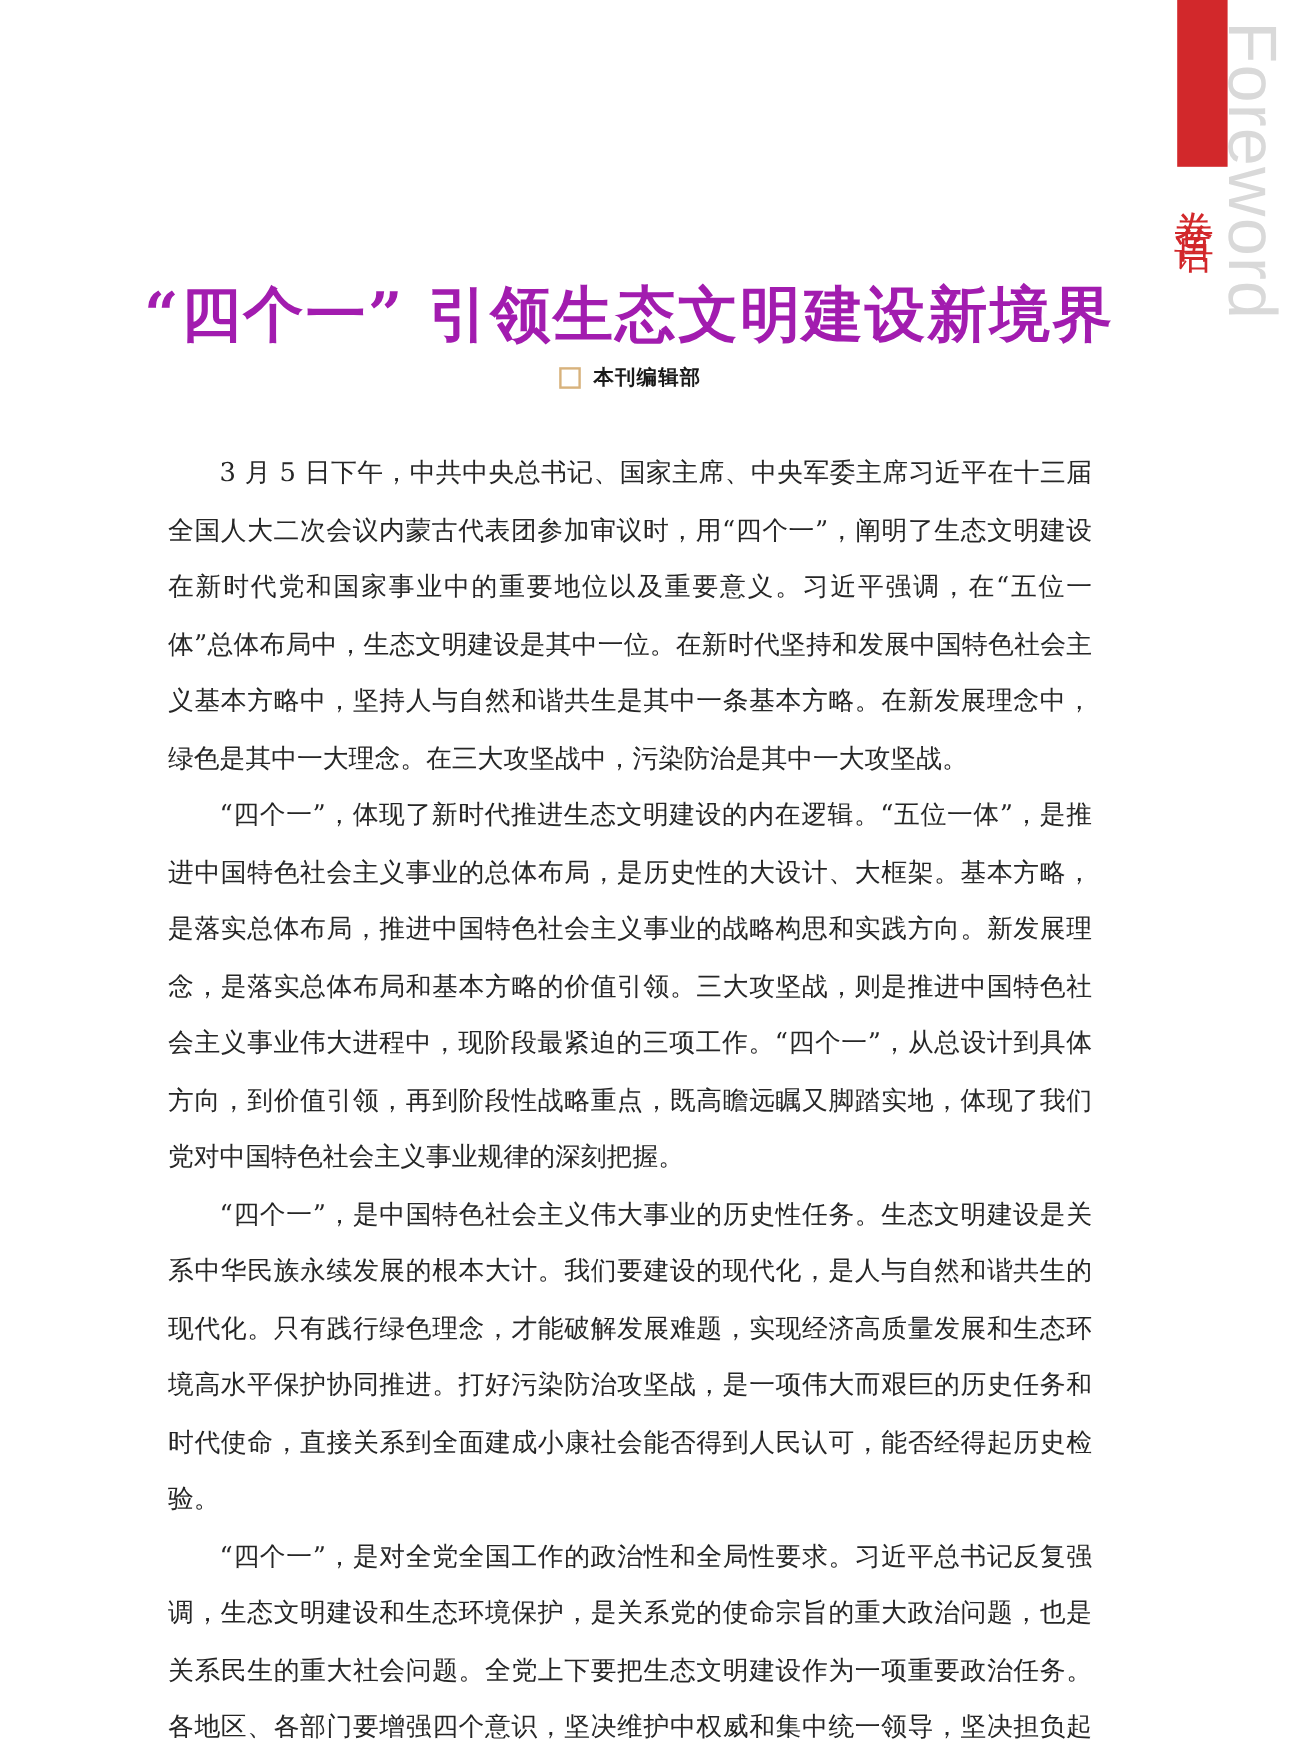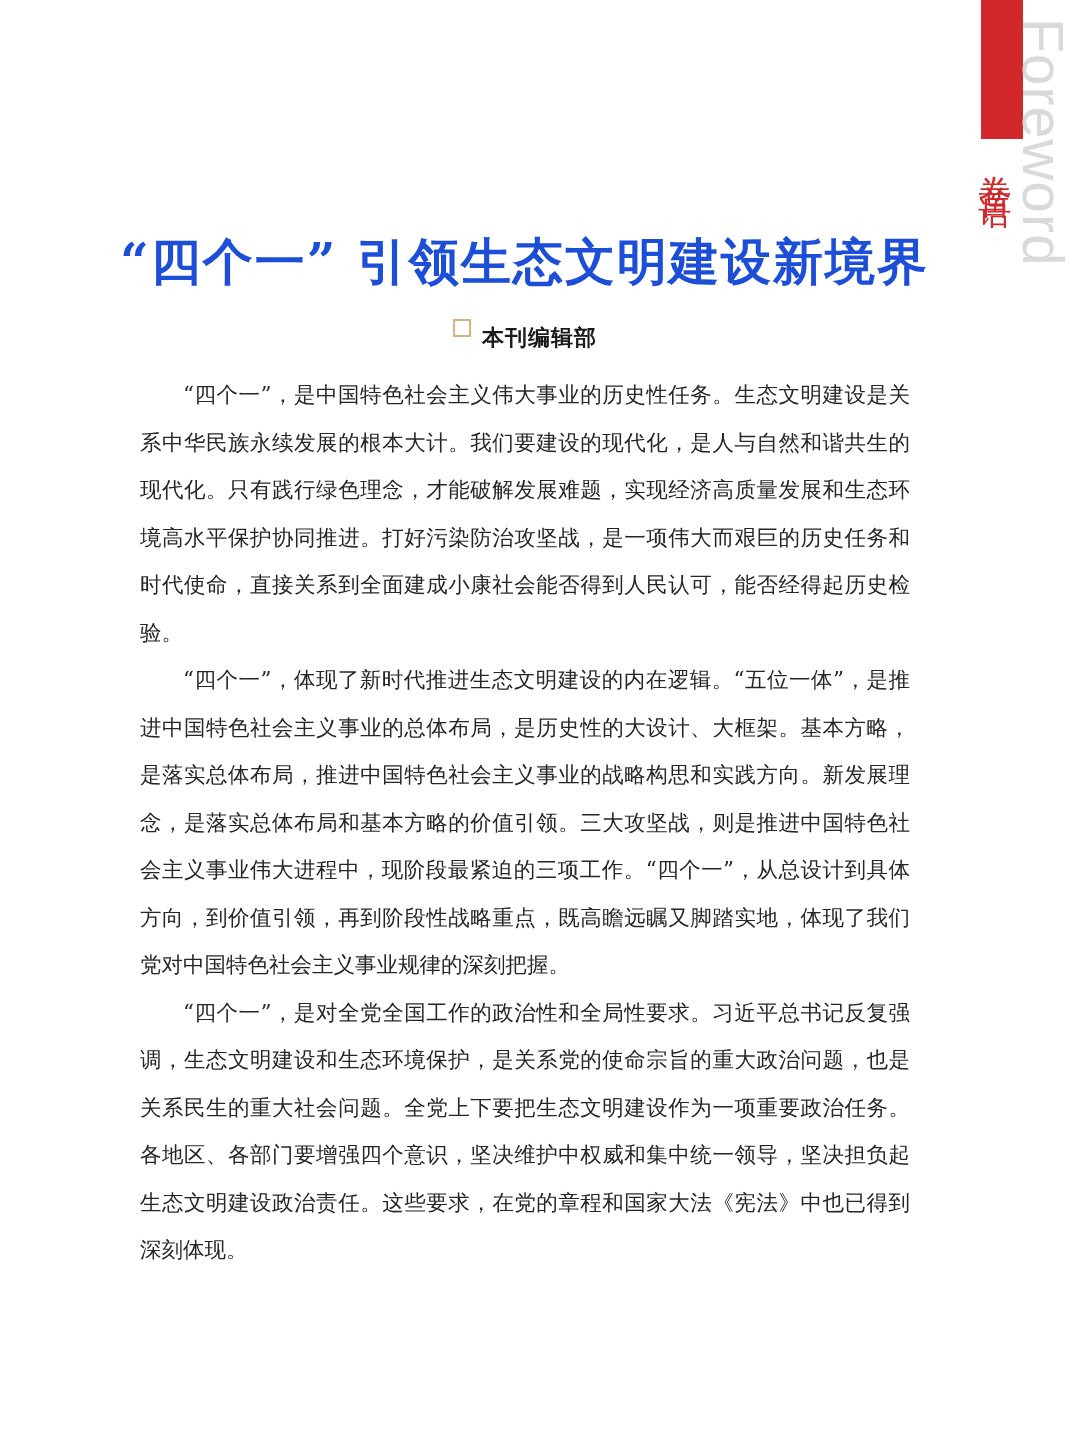--- a/index.html
+++ b/index.html
@@ -48,21 +48,21 @@
   .title {
     position: absolute;
     top: 198px;
     left: 120px;
     width: 790px;
     text-align: center;
     font-family: "DejaVu Serif", serif;
     font-weight: bold;
     font-size: 50px;
     line-height: 60px;
-    color: #1d4ed8;
+    color: #a21caf;
     letter-spacing: 2px;
     white-space: nowrap;
   }
   
   .byline {
     position: absolute;
     top: 303px;
     left: 140px;
     width: 770px;
     display: flex;
@@ -73,24 +73,23 @@
   .byline-icon {
     width: 14px;
     height: 14px;
     border: 2px solid #d8b27c;
     background: #ffffff;
     flex: 0 0 auto;
   }
   .byline-text {
     font-family: "Liberation Sans", sans-serif;
     font-weight: bold;
-    font-size: 22px;
+    font-size: 17px;
     color: #1a1a1a;
     letter-spacing: 1px;
-    margin-top: 20px;
   }
   
   .article {
     position: absolute;
     top: 371px;
     left: 140px;
     width: 770px;
     font-family: "DejaVu Serif", serif;
     font-size: 21.5px;
     line-height: 47.5px;
@@ -112,19 +111,20 @@
   <div class="section-cn">卷首语</div>
 
   <h1 class="title">“四个一” 引领生态文明建设新境界</h1>
 
   <div class="byline">
     <span class="byline-icon"></span>
     <span class="byline-text">本刊编辑部</span>
   </div>
 
   <div class="article">
+    <p>3 月 5 日下午，中共中央总书记、国家主席、中央军委主席习近平在十三届全国人大二次会议内蒙古代表团参加审议时，用“四个一”，阐明了生态文明建设在新时代党和国家事业中的重要地位以及重要意义。习近平强调，在“五位一体”总体布局中，生态文明建设是其中一位。在新时代坚持和发展中国特色社会主义基本方略中，坚持人与自然和谐共生是其中一条基本方略。在新发展理念中，绿色是其中一大理念。在三大攻坚战中，污染防治是其中一大攻坚战。</p>
+    <p>“四个一”，体现了新时代推进生态文明建设的内在逻辑。“五位一体”，是推进中国特色社会主义事业的总体布局，是历史性的大设计、大框架。基本方略，是落实总体布局，推进中国特色社会主义事业的战略构思和实践方向。新发展理念，是落实总体布局和基本方略的价值引领。三大攻坚战，则是推进中国特色社会主义事业伟大进程中，现阶段最紧迫的三项工作。“四个一”，从总设计到具体方向，到价值引领，再到阶段性战略重点，既高瞻远瞩又脚踏实地，体现了我们党对中国特色社会主义事业规律的深刻把握。</p>
     <p>“四个一”，是中国特色社会主义伟大事业的历史性任务。生态文明建设是关系中华民族永续发展的根本大计。我们要建设的现代化，是人与自然和谐共生的现代化。只有践行绿色理念，才能破解发展难题，实现经济高质量发展和生态环境高水平保护协同推进。打好污染防治攻坚战，是一项伟大而艰巨的历史任务和时代使命，直接关系到全面建成小康社会能否得到人民认可，能否经得起历史检验。</p>
-    <p>“四个一”，体现了新时代推进生态文明建设的内在逻辑。“五位一体”，是推进中国特色社会主义事业的总体布局，是历史性的大设计、大框架。基本方略，是落实总体布局，推进中国特色社会主义事业的战略构思和实践方向。新发展理念，是落实总体布局和基本方略的价值引领。三大攻坚战，则是推进中国特色社会主义事业伟大进程中，现阶段最紧迫的三项工作。“四个一”，从总设计到具体方向，到价值引领，再到阶段性战略重点，既高瞻远瞩又脚踏实地，体现了我们党对中国特色社会主义事业规律的深刻把握。</p>
     <p>“四个一”，是对全党全国工作的政治性和全局性要求。习近平总书记反复强调，生态文明建设和生态环境保护，是关系党的使命宗旨的重大政治问题，也是关系民生的重大社会问题。全党上下要把生态文明建设作为一项重要政治任务。各地区、各部门要增强四个意识，坚决维护中权威和集中统一领导，坚决担负起生态文明建设政治责任。这些要求，在党的章程和国家大法《宪法》中也已得到深刻体现。</p>
 
   </div>
 
 </div>
 
 </body></html>

